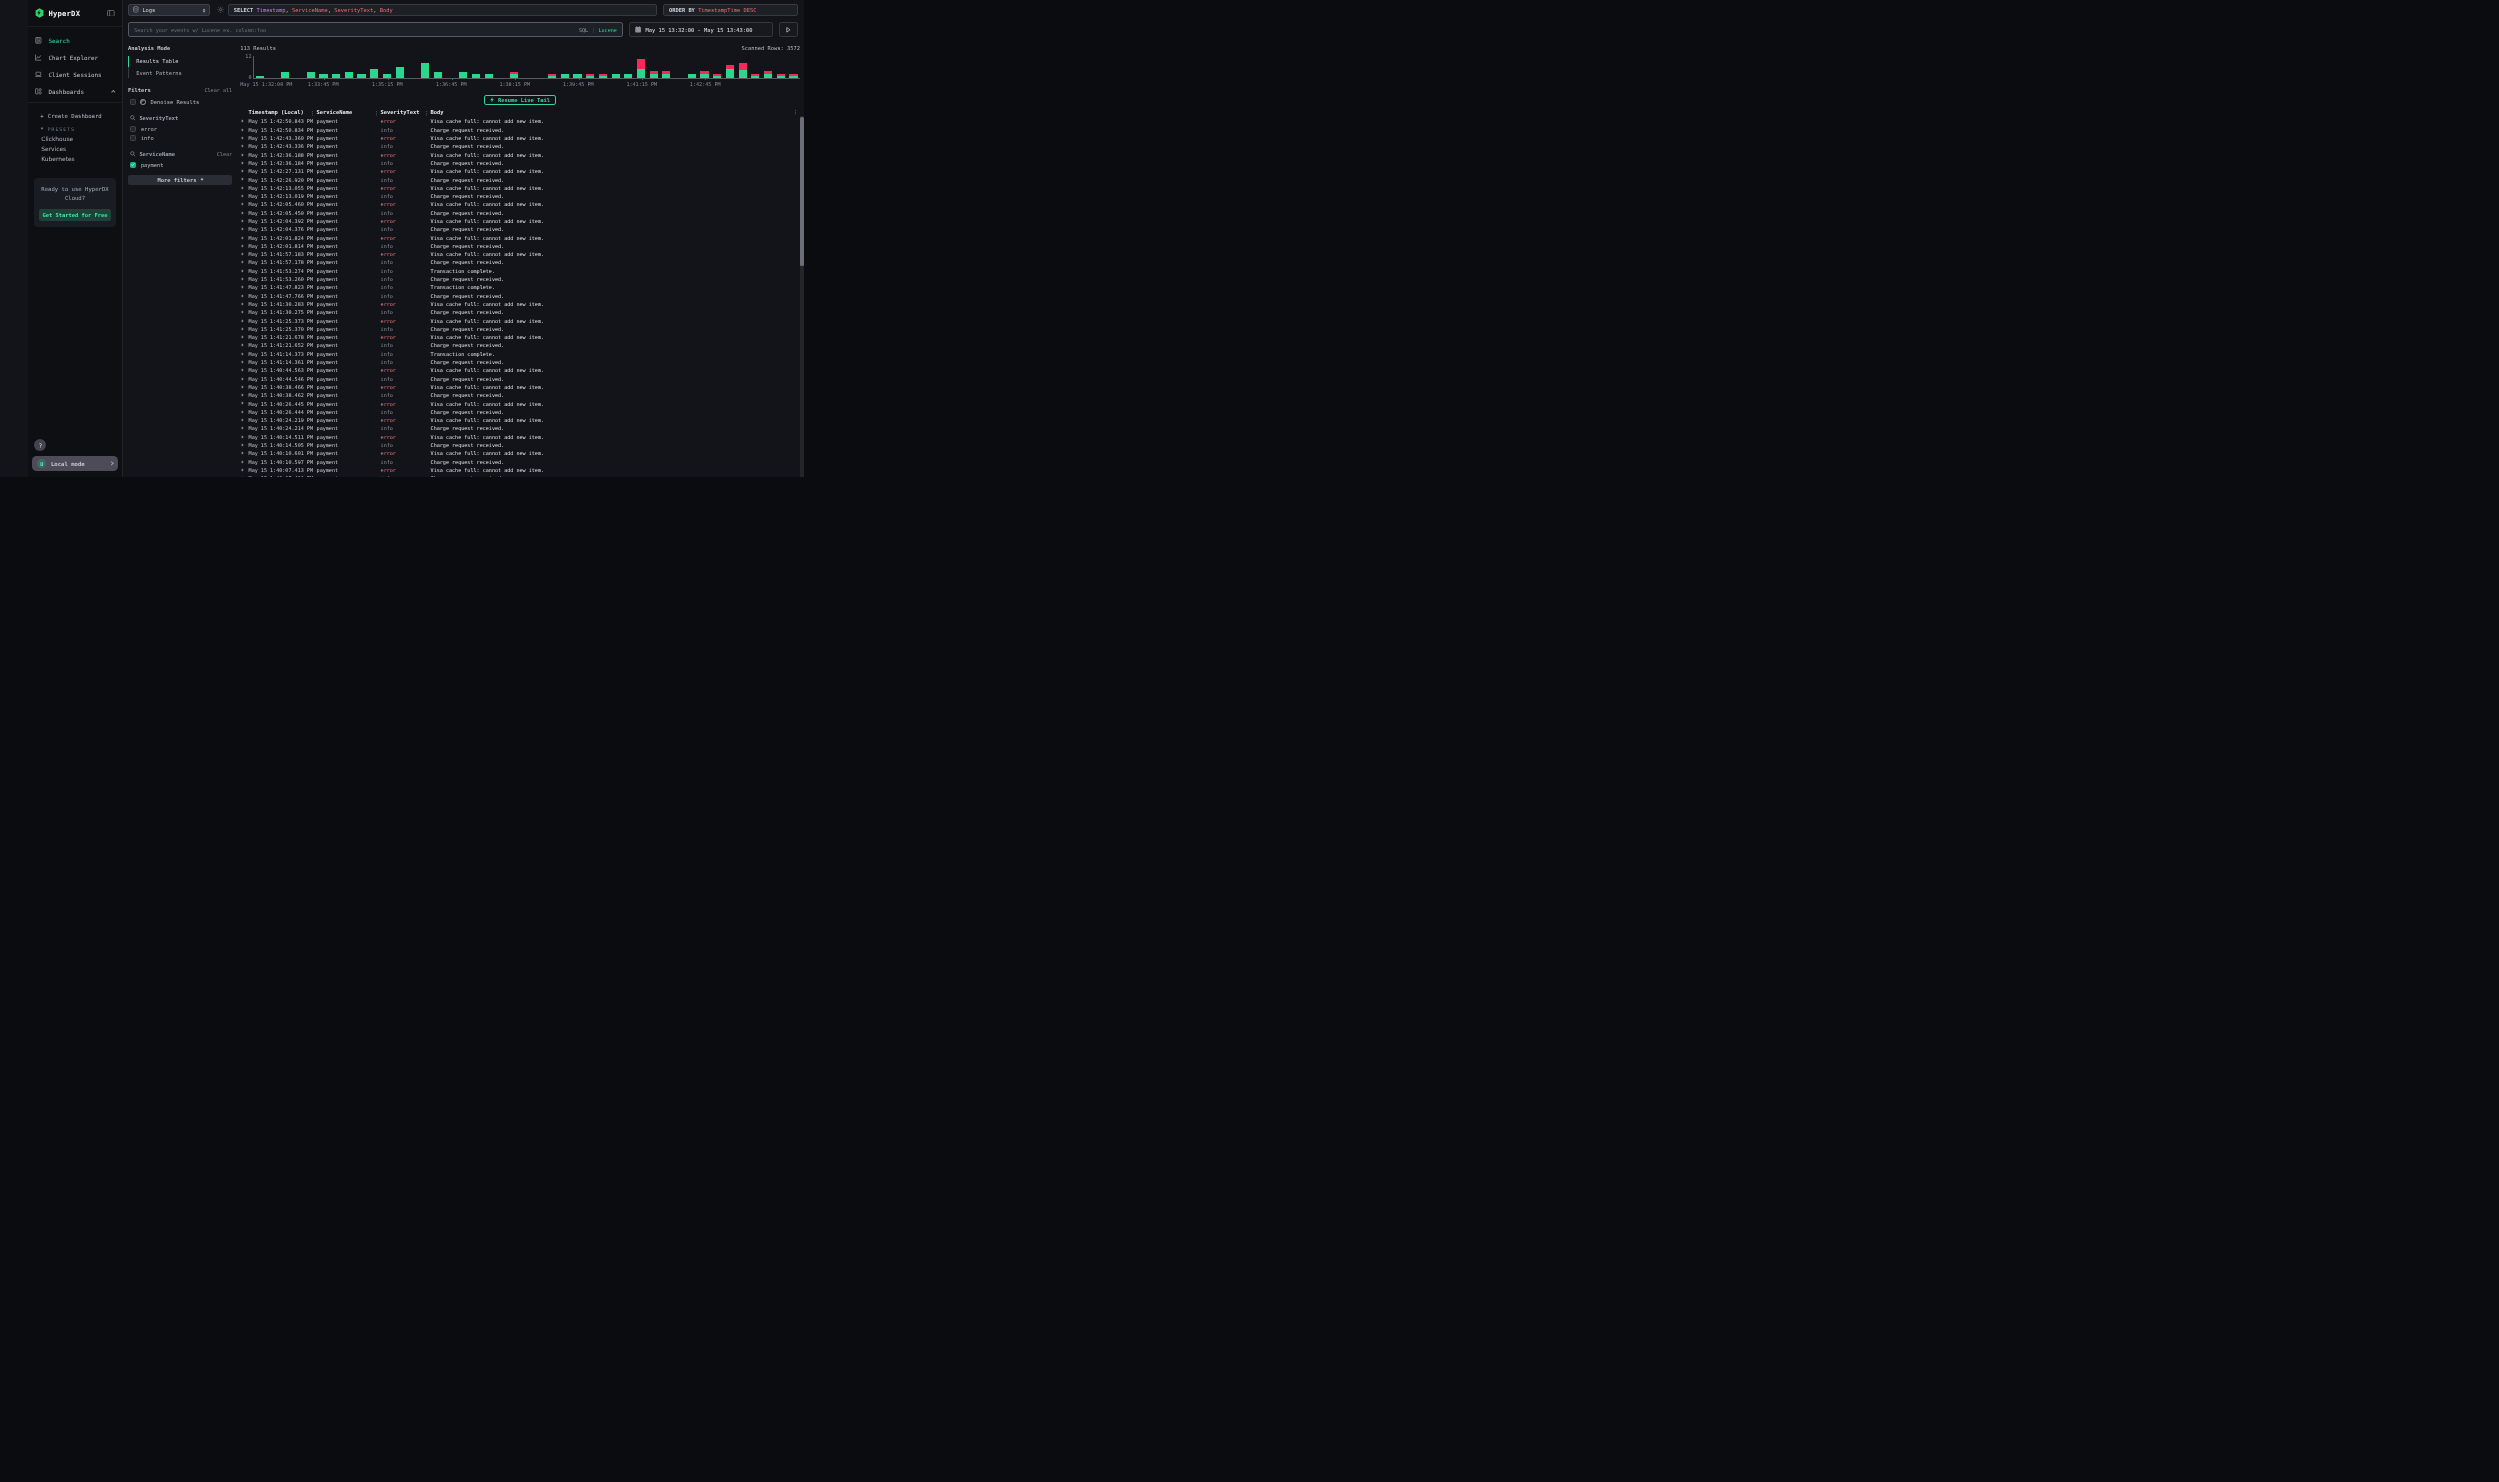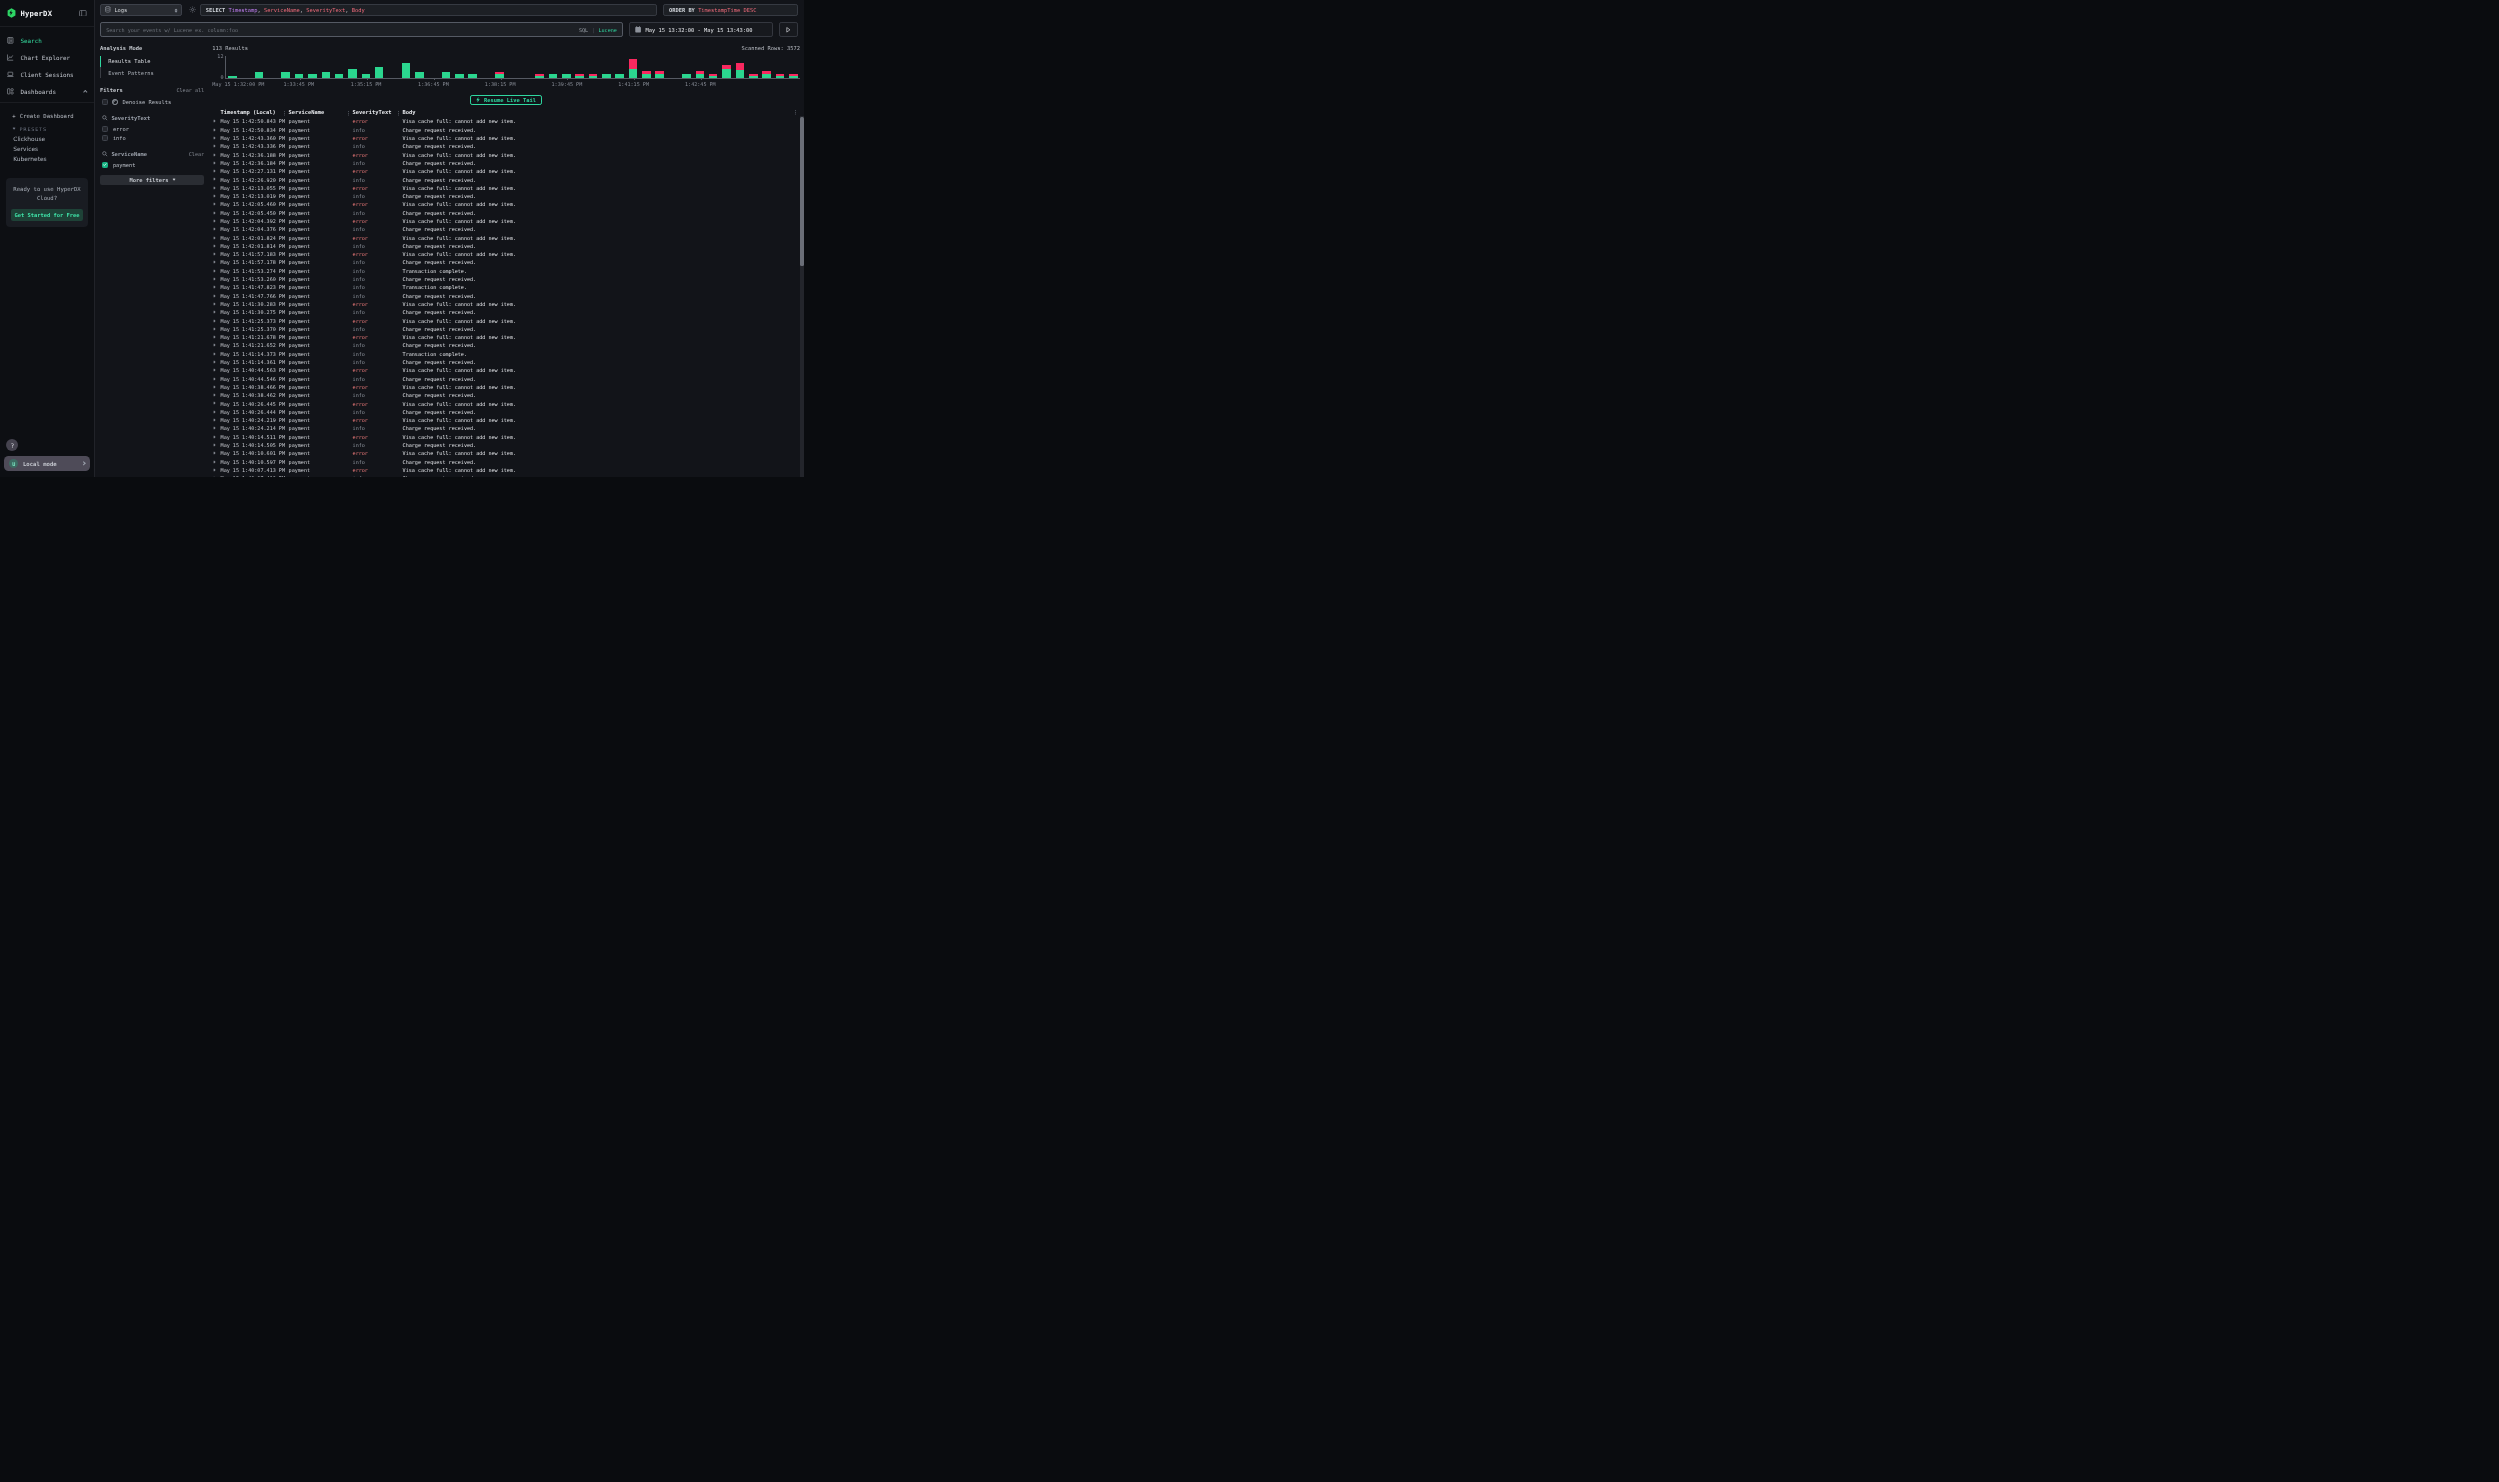--- a/index.html
+++ b/index.html
@@ -1,18 +1,18 @@
 <!DOCTYPE html>
 <html style="font-size:8.2px"><head>
 <meta charset="utf-8">
 <style>
   * { margin:0; padding:0; box-sizing:border-box; }
   html,body { background:#0a0c0f; }
   body { font-family:"DejaVu Sans Mono","Liberation Mono",monospace; color:#c9cdd3; }
-  .app { position:relative; width:804px; height:477px; background:#121419; overflow:hidden; display:flex; }
+  .app { position:relative; width:804px; height:477px; background:#121419; overflow:hidden; display:flex;padding-left:28px; }
 
   
   .sidebar { width:95px; height:100%; background:#0d0f13; border-right:0.5px solid #212329; display:flex; flex-direction:column; flex-shrink:0; }
   .side-header { height:27px; display:flex; align-items:center; padding:0 7.2px; border-bottom:0.5px solid #1b1d22; }
   .logo-hex { width:8.7px; height:9.7px; background:#2dd565; clip-path:polygon(50% 0,95% 25%,95% 75%,50% 100%,5% 75%,5% 25%); display:flex; align-items:center; justify-content:center; margin-right:4.6px; flex-shrink:0; }
   .brand { font-size:7.2px; font-weight:bold; color:#f2f4f7; letter-spacing:0.2px; flex:1; }
   .panel-toggle { color:#8a8f99; display:flex; }
   .side-nav { padding:5.1px 0 2.1px 0; }
   .nav-item { height:17px; display:flex; align-items:center; padding:0 7.2px; font-size:5.9px; color:#c3c7cf; cursor:pointer; }
   .nav-item .nicon { width:7.7px; margin-right:5.6px; color:#aab0b9; display:flex; }

